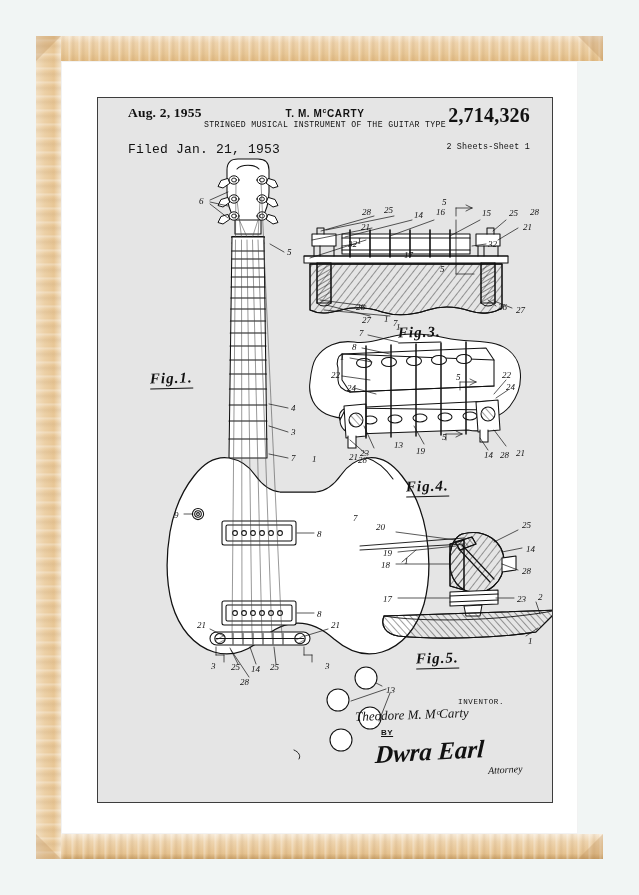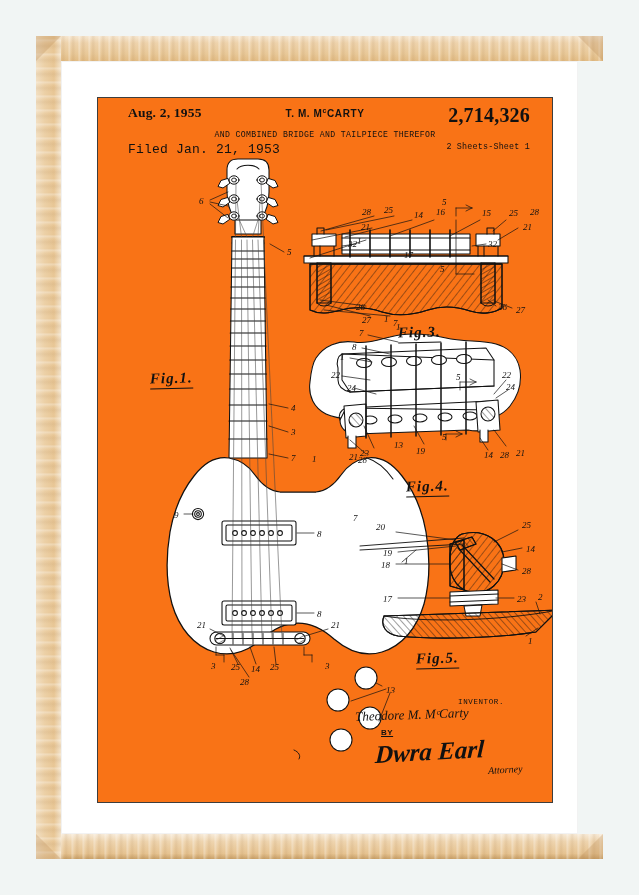--- a/index.html
+++ b/index.html
@@ -62,21 +62,21 @@
   .mat{
     position:absolute;left:25px;top:25px;width:517px;height:773px;
     background:#ffffff;
     box-shadow: inset 0 0 0 1px rgba(0,0,0,.05);
   }
 
   
   .sheet{
     position:absolute;left:36px;top:36px;width:456px;height:706px;
     border:1.3px solid #3d3d3d;
-    background:#f97316;
+    background:#e5e5e5;
     box-sizing:border-box;
     overflow:hidden;
   }
 
   
   .hdr{position:absolute;left:0;top:0;width:100%;height:62px;}
   .hdr .date{
     position:absolute;left:30px;top:7px;
     font-family:"Liberation Serif", serif;
     font-weight:bold;font-size:13.5px;color:#111;letter-spacing:.2px;
@@ -176,21 +176,21 @@
     <div class="miter m-br"></div>
 
     <div class="mat">
 
       <div class="sheet">
 
         <div class="hdr">
           <div class="date">Aug. 2, 1955</div>
           <div class="inventor-name"><span>T. M. M</span><sup>c</sup><span>CARTY</span></div>
           <div class="pnum">2,714,326</div>
-          <div class="t2">AND COMBINED BRIDGE AND TAILPIECE THEREFOR</div>
+          <div class="t1">STRINGED MUSICAL INSTRUMENT OF THE GUITAR TYPE</div>
           <div class="filed">Filed Jan. 21, 1953</div>
           <div class="sheets">2 Sheets-Sheet 1</div>
         </div>
 
         <div class="draw">
           <svg width="456" height="646" viewBox="0 0 456 646" xmlns="http://www.w3.org/2000/svg">
             <defs>
               <pattern id="hatch" width="6" height="6" patternUnits="userSpaceOnUse" patternTransform="rotate(38)">
                 <line x1="0" y1="0" x2="0" y2="6" stroke="#111" stroke-width="0.8"></line>
               </pattern>

